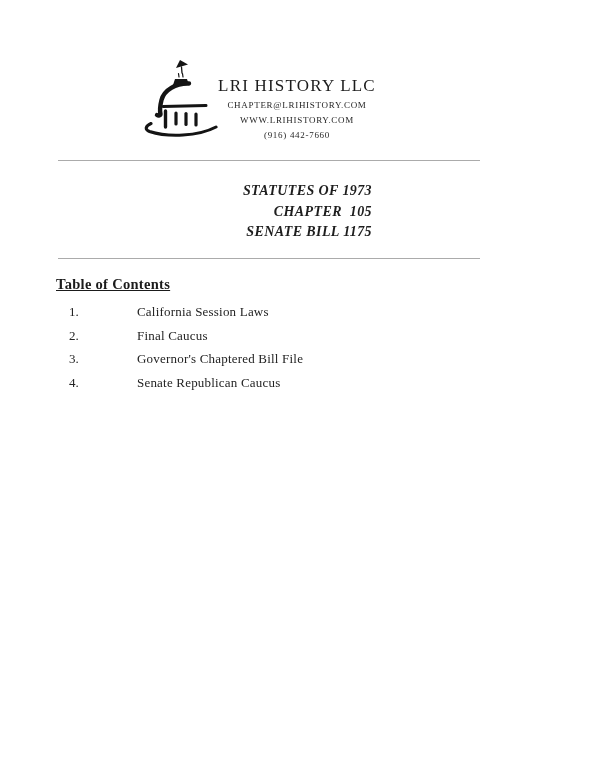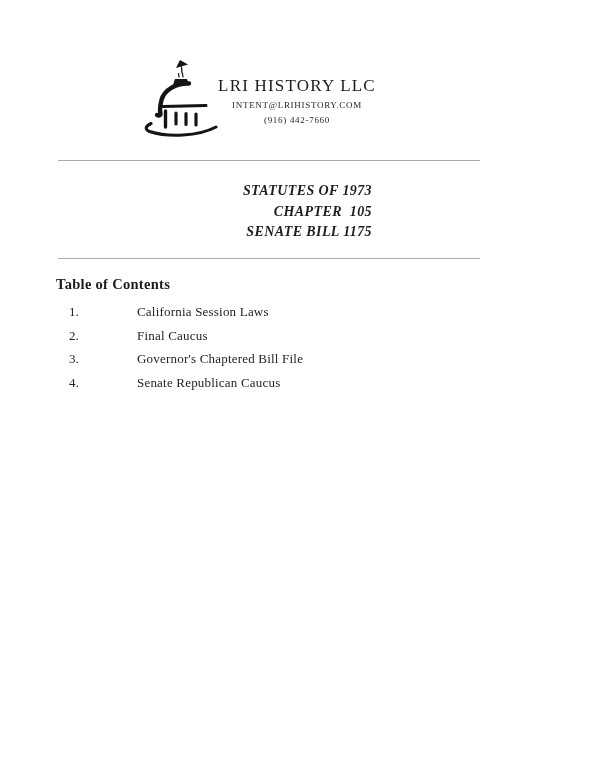--- a/index.html
+++ b/index.html
@@ -74,20 +74,21 @@
   
   .toc-title {
     position: absolute;
     left: 56px;
     top: 276px;
     margin: 0;
     font-size: 14.5px;
     font-weight: bold;
     letter-spacing: 0.3px;
     color: #1b1b1b;
+    text-decoration: underline;
   }
   .toc-list {
     position: absolute;
     left: 69px;
     top: 305px;
     margin: 0;
     padding: 0;
     list-style: none;
     font-size: 13px;
     color: #232323;
@@ -125,21 +126,22 @@
     <path d="M23.5,54 L23.5,70" stroke-width="3.4"></path>
     <path d="M34,56 L34,67" stroke-width="3.2"></path>
     <path d="M44,56.5 L44,67.5" stroke-width="3.2"></path>
     <path d="M54,57 L54,68" stroke-width="3.2"></path>
 
     <path d="M9,66.5 C3.5,69 2.5,72.5 7.5,74.5 C26,80.5 56,79.5 74,70" stroke-width="3.1"></path>
   </svg>
 
   <div class="letterhead-text">
     <h1 class="company-name">LRI HISTORY LLC</h1>
-    <div class="contact-line">INTENT@LRIHISTORY.COM</div>
+    <div class="contact-line">CHAPTER@LRIHISTORY.COM</div>
+    <div class="contact-line">WWW.LRIHISTORY.COM</div>
     <div class="contact-line">(916) 442-7660</div>
   </div>
 
   <div class="rule rule-top"></div>
   <div class="rule rule-bottom"></div>
 
   <div class="statute-block">
     <div class="statute-line">STATUTES OF 1973</div>
     <div class="statute-line">CHAPTER  105</div>
     <div class="statute-line">SENATE BILL 1175</div>

